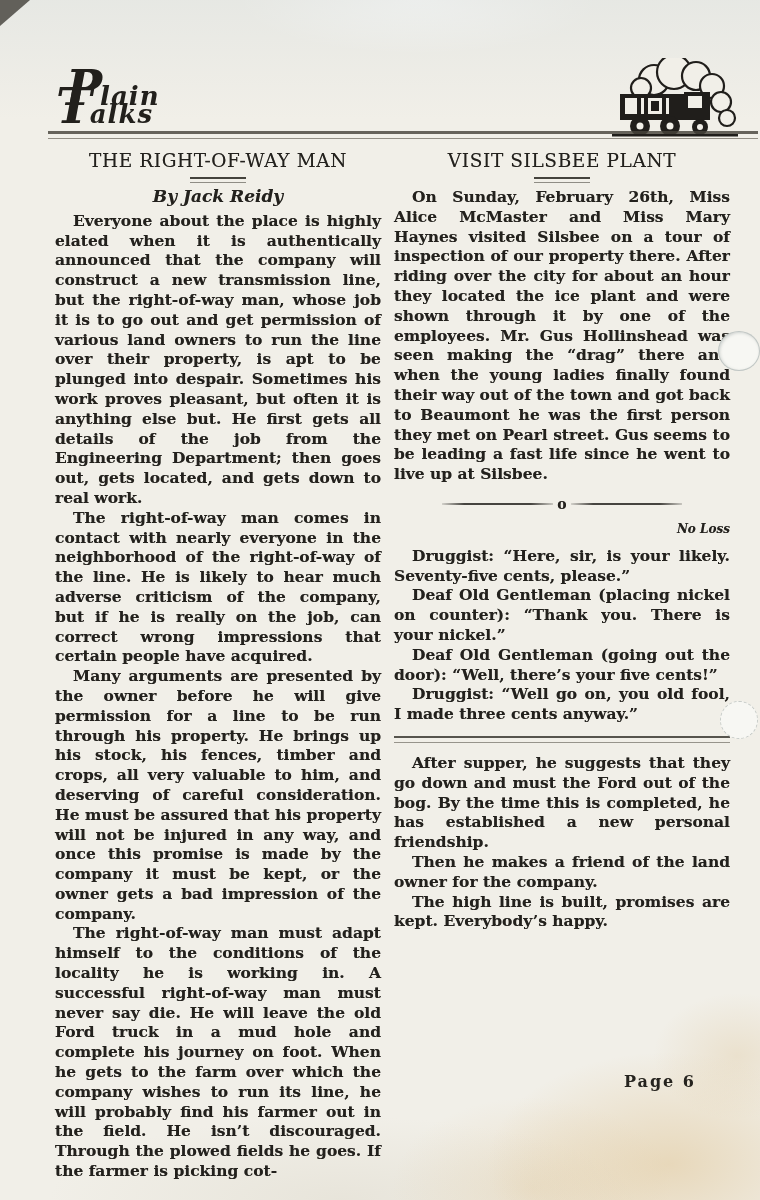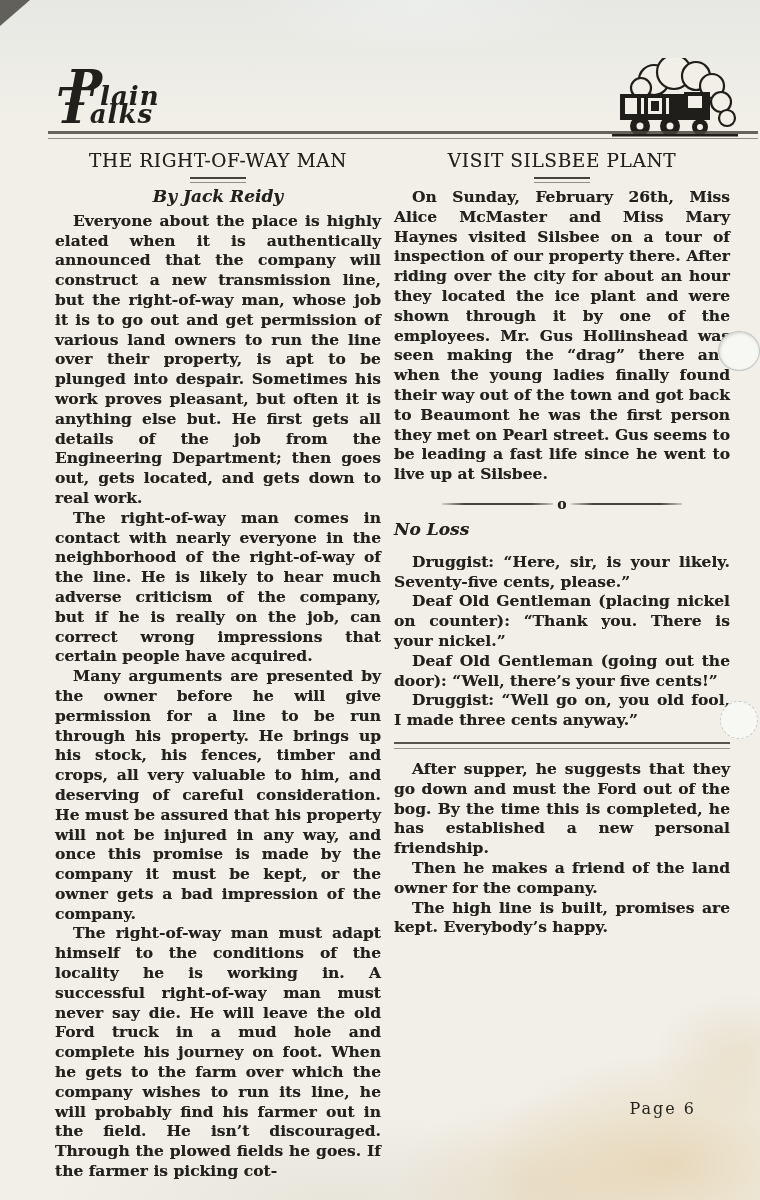--- a/index.html
+++ b/index.html
@@ -47,38 +47,38 @@
   h1.art-title{
     font-size:18.5px;line-height:22px;margin:0;text-align:center;
     letter-spacing:0.6px;font-weight:normal;
   }
   .title-rule{
     width:56px;margin:5px auto 4px auto;height:3px;
     border-top:2px solid rgba(50,48,42,0.9);
     border-bottom:1px solid rgba(80,77,68,0.6);
   }
   .byline{font-style:italic;text-align:center;font-size:17px;margin:2px 0 4px 0;}
-  .joke-title{font-style:italic;text-align:left;font-size:17px;margin:4px 0 12px 0;font-weight:bold;}
+  .joke-title{font-style:italic;text-align:right;font-size:12px;margin:4px 0 6px 0;font-weight:bold;}
   p.body-par{margin:0;text-indent:18px;}
   p.no-indent{text-indent:0;}
   p.gap{}
   .o-divider{
     display:flex;align-items:center;justify-content:center;
     margin:10px auto 6px auto;width:240px;height:20px;
   }
   .o-divider .dash{flex:1;height:2px;background:linear-gradient(90deg, rgba(40,38,34,0.15), rgba(40,38,34,0.85) 20%, rgba(40,38,34,0.85) 80%, rgba(40,38,34,0.2));}
   .o-divider .o-char{padding:0 4px;font-size:14px;line-height:14px;font-weight:bold;}
   .col-rule{
     margin:12px 0 10px 0;height:4px;
     border-top:2.5px solid rgba(60,57,50,0.85);
     border-bottom:1px solid rgba(90,87,77,0.6);
   }
   .page-number{
-    position:absolute;top:1099px;right:64px;
-    font-size:16px;font-weight:normal;letter-spacing:2px;color:#26241f;
+    position:absolute;top:1072px;right:64px;
+    font-size:16px;font-weight:bold;letter-spacing:2px;color:#26241f;
   }
   
   .punch-hole{
     position:absolute;border-radius:50%;
     background:#f7f7f3;
   }
   .punch-hole.top{top:331px;right:0px;width:40px;height:38px;border:1px solid rgba(150,160,158,0.55);box-shadow:inset 1px 1px 3px rgba(120,130,128,0.3);}
   .punch-hole.bottom{top:701px;right:2px;width:36px;height:36px;border:1px dashed rgba(150,160,158,0.5);}
 </style>
 </head>

